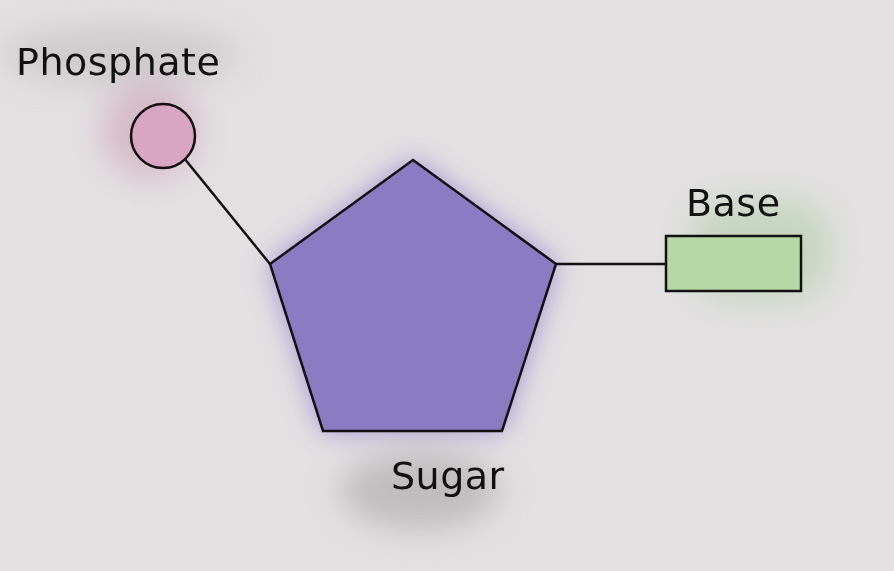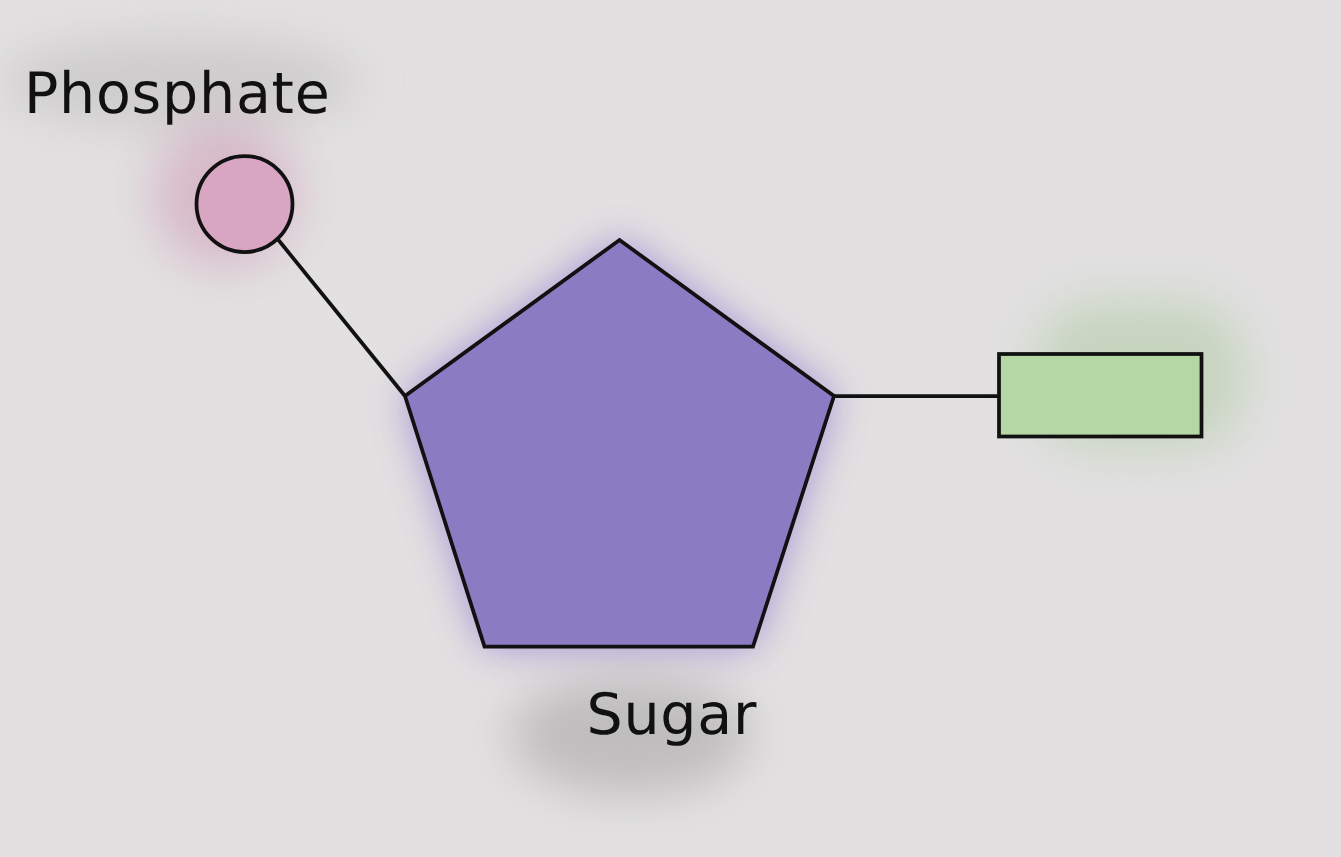--- a/index.html
+++ b/index.html
@@ -37,14 +37,15 @@
 
     <line x1="184" y1="158" x2="270" y2="264" stroke="#111" stroke-width="2.5"></line>
     <line x1="556" y1="264" x2="666" y2="264" stroke="#111" stroke-width="2.5"></line>
 
     <circle cx="163" cy="136" r="32" fill="#d8a5c3" stroke="#111" stroke-width="2.5"></circle>
     <polygon points="413,160 556,264 502,431 323,431 270,264" fill="#8b7bc2" stroke="#111" stroke-width="2.5" stroke-linejoin="miter"></polygon>
     <rect x="666" y="236" width="135" height="55" fill="#b4d7a5" stroke="#111" stroke-width="2.5"></rect>
   </svg>
 
   <div class="label" style="left:16px; top:43px;">Phosphate</div>
+  <div class="label" style="left:686px; top:184px;">Base</div>
   <div class="label" style="left:364px; top:457px;margin-left:27px;">Sugar</div>
 </div>
 
 </body></html>

